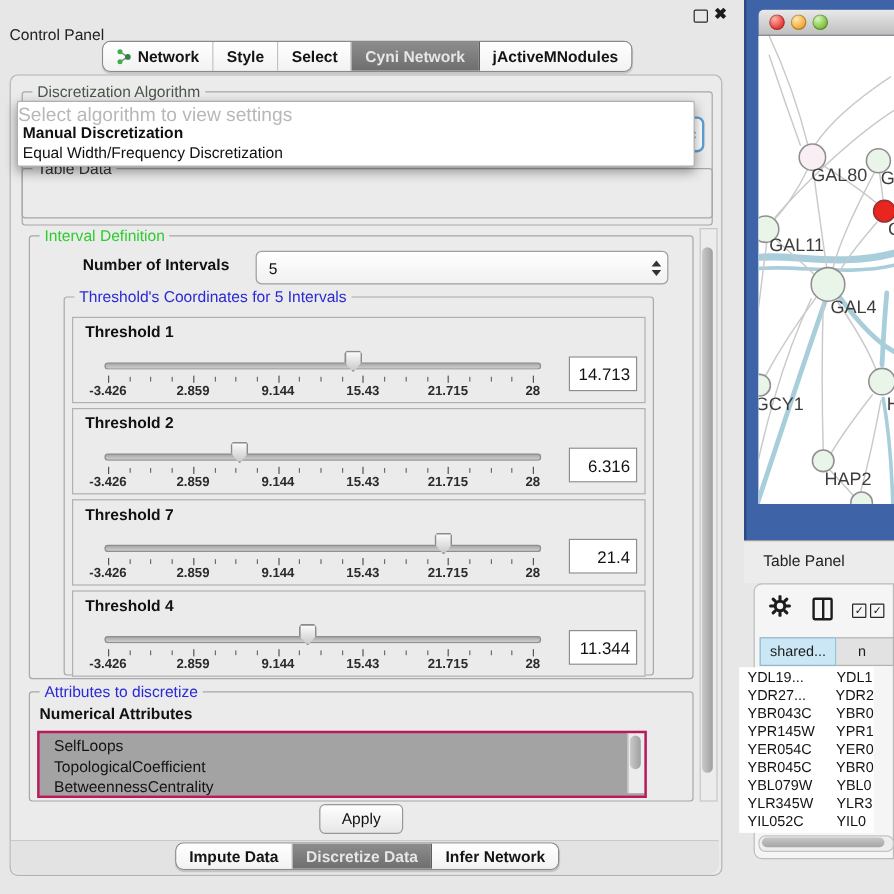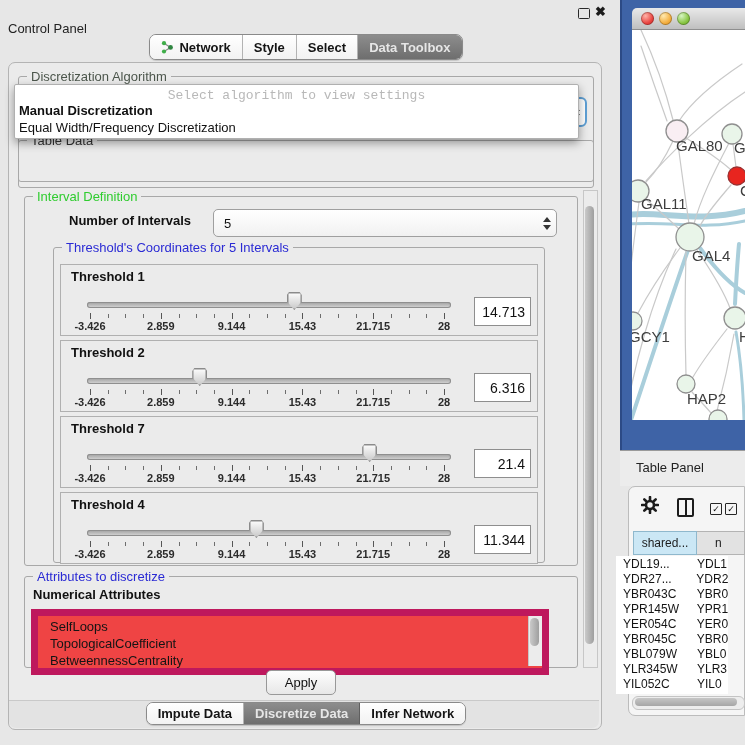--- a/index.html
+++ b/index.html
@@ -24,38 +24,38 @@
   .gtitle.dark{color:#4c564c;}
   
   .combo{position:absolute;background:linear-gradient(#ffffff,#f1f1f1);border:1px solid #9f9f9f;border-radius:5px;display:flex;align-items:center;}
   .combo .val{flex:1;padding-left:10px;font-size:13px;color:#111;overflow:hidden;white-space:nowrap;}
   .stepper{width:18px;display:flex;flex-direction:column;align-items:center;justify-content:center;}
   .arr-up{width:0;height:0;border-left:4px solid transparent;border-right:4px solid transparent;border-bottom:5px solid #333;margin-bottom:3px;}
   .arr-dn{width:0;height:0;border-left:4px solid transparent;border-right:4px solid transparent;border-top:5px solid #333;}
   .combo.focusring{border:2px solid #5e9fd4;border-radius:6px;background:#fff;}
   
   .popup{left:14px;top:84px;width:563px;height:53px;background:#fff;border:1px solid #b0b0b0;border-radius:2px;box-shadow:0 4px 10px rgba(0,0,0,.38);z-index:30;}
-  .popup-hint{position:absolute;top:3px;left:0;width:100%;text-align:center;font-size:13px;color:#b8b8b8;font-family:Liberation Mono, monospace;}
+  .popup-hint{position:absolute;top:3px;left:0;width:100%;text-align:left;font-size:16px;color:#b8b8b8;}
   .popup-opt{position:absolute;left:4px;font-size:13px;color:#111;white-space:nowrap;}
   .popup-opt.selected{font-weight:bold;text-align:center;}
   
   .vsb{position:absolute;background:#ececec;border:1px solid #c7c7c7;}
   .vsb-thumb{position:absolute;left:1px;width:9px;border-radius:5px;background:linear-gradient(90deg,#cacaca,#9f9f9f);}
   .hsb{position:absolute;background:#ededed;border:1px solid #c4c4c4;border-radius:6px;}
   .hsb-thumb{position:absolute;top:1px;height:8px;border-radius:4px;background:linear-gradient(#c6c6c6,#a6a6a6);}
   
   .thr-box{position:absolute;left:6px;width:476px;height:70px;background:#ebebeb;border:1px solid #b0b0b0;}
   .thr-name{position:absolute;left:10px;top:4px;font-size:13px;font-weight:bold;color:#111;}
   .thr-track{position:absolute;left:26px;top:37px;width:364px;height:6px;border-radius:3px;background:linear-gradient(#9e9e9e,#d8d8d8);box-shadow:inset 0 0 0 1px #8f8f8f;}
   .thr-thumb{position:absolute;top:27px;width:15px;height:18px;background:linear-gradient(#ffffff,#c6c6c6);box-shadow:inset 0 0 0 1.5px #8b8b8b;clip-path:polygon(14% 0,86% 0,100% 16%,100% 52%,50% 100%,0 52%,0 16%);}
   .tick{position:absolute;width:1px;background:#555;}
   .tick-lab{position:absolute;top:55px;transform:translateX(-50%);font-size:11px;font-weight:bold;color:#2b2b2b;white-space:nowrap;}
   .thr-val{position:absolute;left:413px;top:32px;width:57px;height:29px;background:#fff;border:1px solid #8e8e8e;font-family:"Liberation Sans",sans-serif;font-size:14px;text-align:right;padding:0 5px 0 0;box-sizing:border-box;color:#111;}
   
-  .list{position:absolute;background:#ef4444;border:7px solid #be185d;overflow:hidden;}
+  .list{position:absolute;background:#a3a3a3;border:2px solid #be185d;overflow:hidden;}
   .list-item{font-size:13px;color:#141414;padding-left:12px;line-height:17px;white-space:nowrap;}
   .label-bold{font-size:13px;font-weight:bold;color:#111;}
   .btn{position:absolute;background:linear-gradient(#fefefe,#e7e7e7);border:1px solid #989898;border-radius:5px;font-size:13px;color:#111;display:flex;align-items:center;justify-content:center;}
   .footer-strip{position:absolute;left:9px;top:700px;width:590px;height:27px;background:#e3e3e3;border-top:1px solid #c9c9c9;border-radius:0 0 7px 7px;}
   
   .net-frame{left:620px;top:0;width:125px;height:450px;background:#3e63a6;border-left:2px solid #2c4a85;box-sizing:border-box;}
   .mac-titlebar{left:632px;top:8px;width:113px;height:22px;background:linear-gradient(#e9e9e9,#bfbfbf);border-bottom:1px solid #8e8e8e;border-radius:5px 0 0 0;display:flex;align-items:center;gap:5px;padding-left:9px;box-sizing:border-box;}
   .light{width:13px;height:13px;border-radius:50%;box-shadow:inset 0 0 0 1px rgba(0,0,0,.25);}
   .light.red{background:radial-gradient(circle at 35% 30%,#ffb3a8,#e9423e 60%,#c22b28);}
   .light.yellow{background:radial-gradient(circle at 35% 30%,#ffe9b0,#f3ad3d 60%,#d08a1e);}
@@ -93,21 +93,24 @@
           </svg>
           <span>Network</span>
         </div>
         <div class="tab">
           <span>Style</span>
         </div>
         <div class="tab">
           <span>Select</span>
         </div>
         <div class="tab active">
-          <span>Data Toolbox</span>
+          <span>Cyni Network</span>
+        </div>
+        <div class="tab">
+          <span>jActiveMNodules</span>
         </div>
       </div>
   </div>
 
   <div class="abs outer-panel"></div>
 
   <div class="group" style="left:18px;top:76px;width:574px;height:104px;">
     <span class="gtitle dark">Discretization Algorithm</span>
     <div class="combo focusring" style="left:8px;top:20px;width:556px;height:26px;">
       <div class="val"></div>

